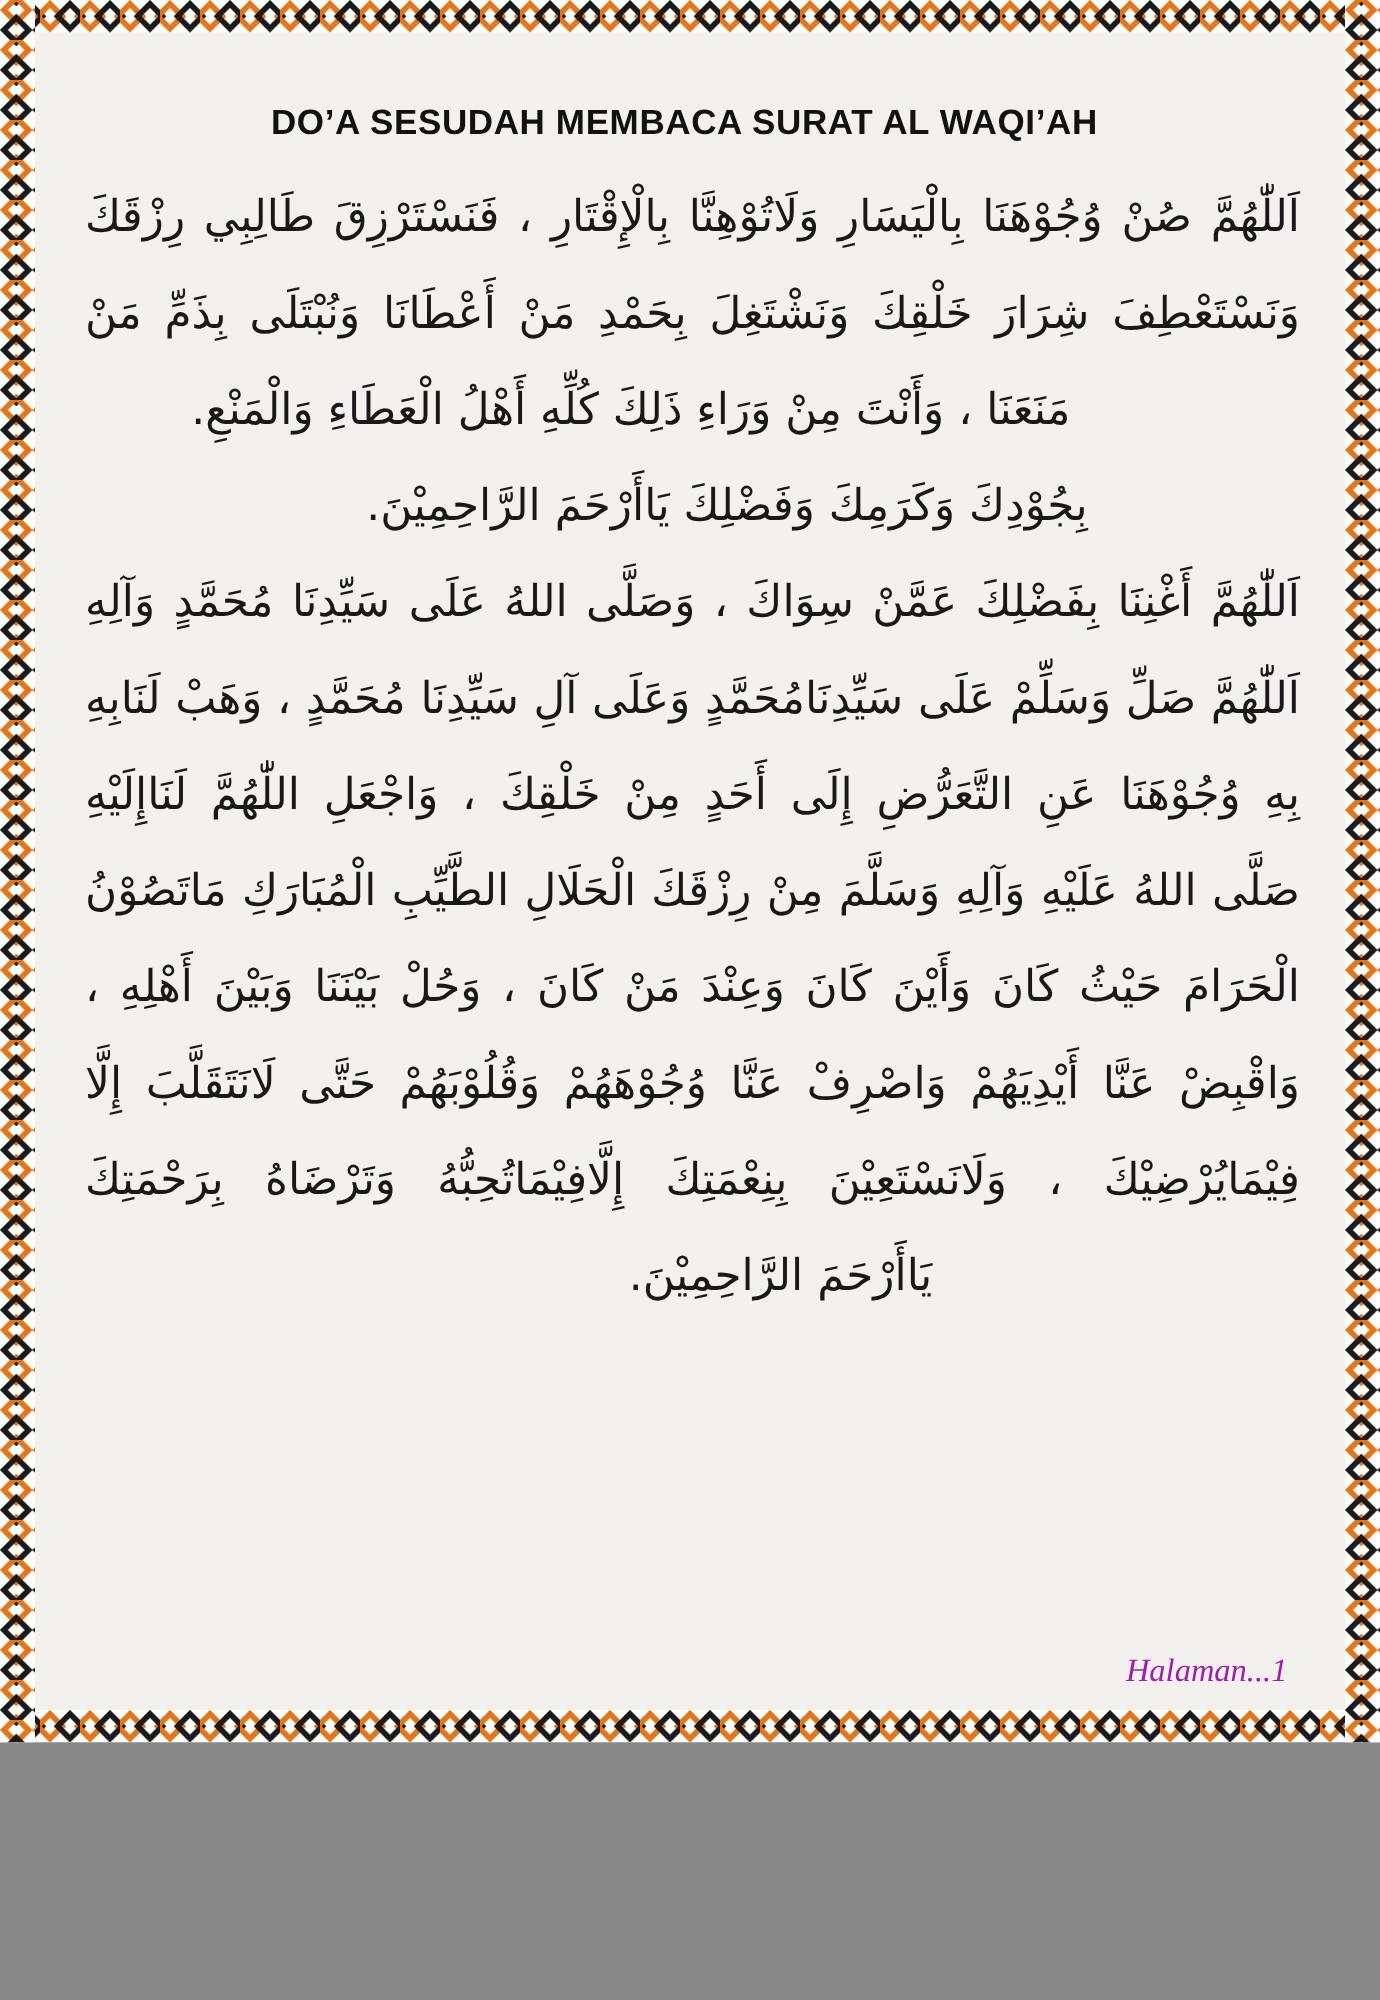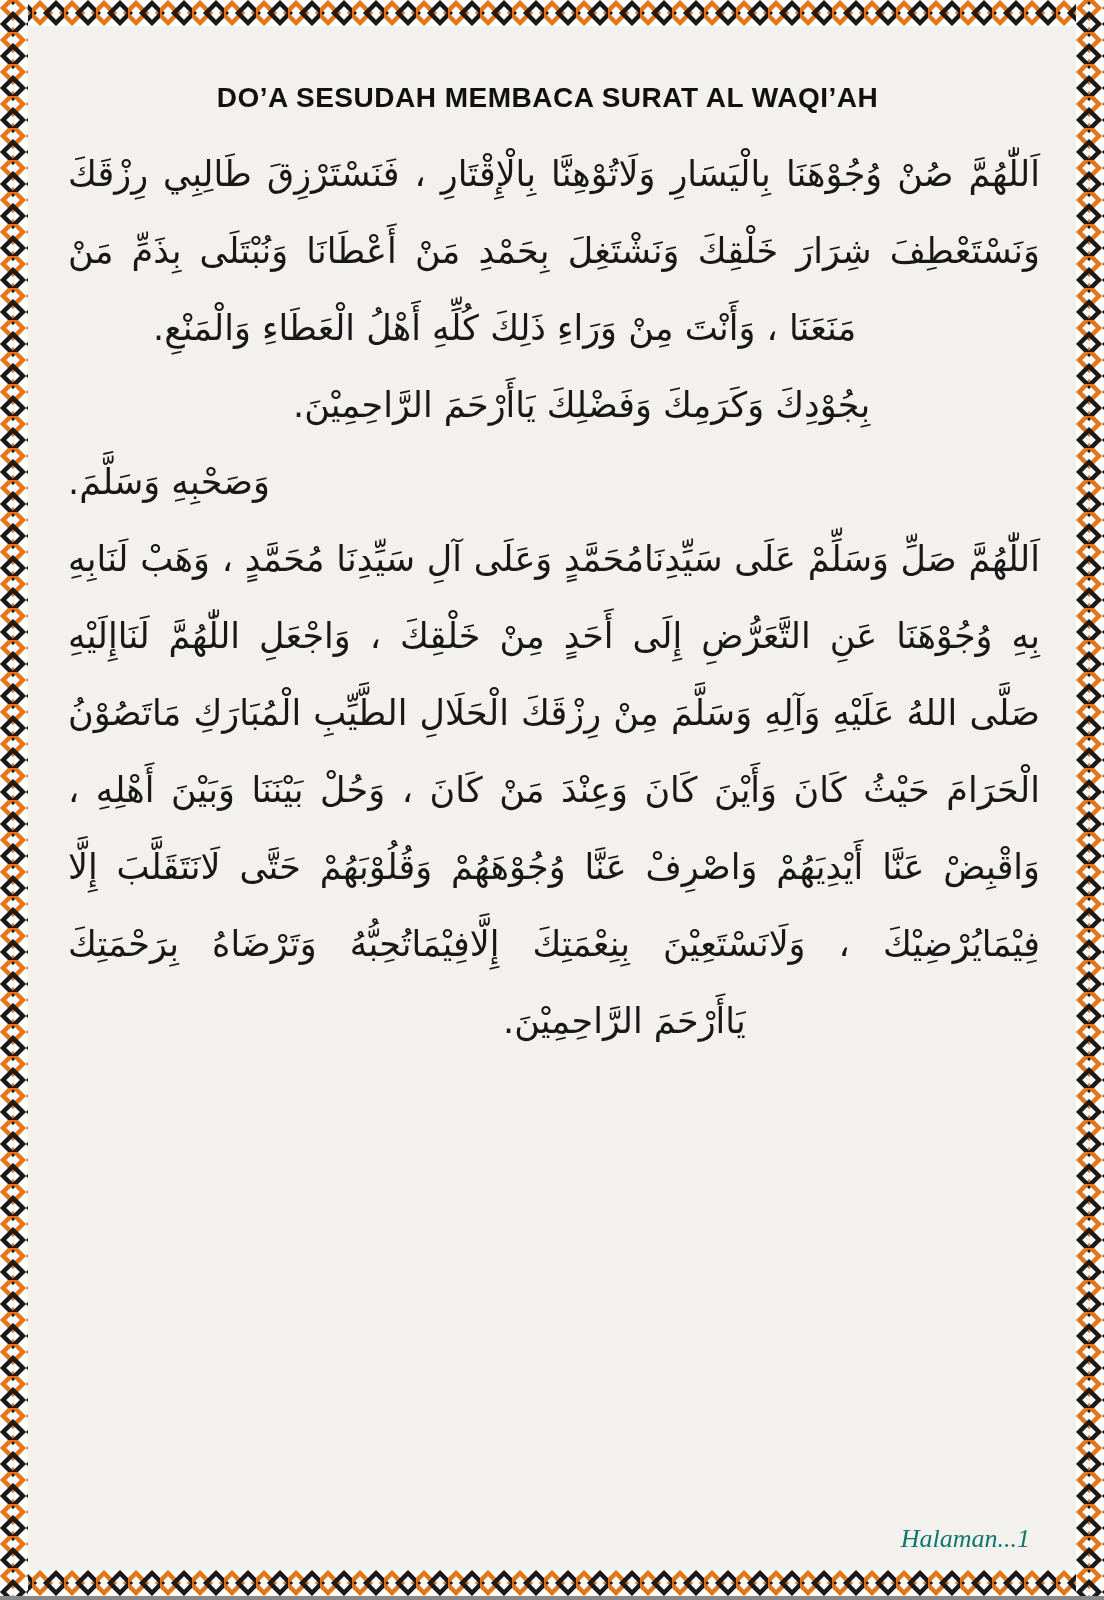--- a/index.html
+++ b/index.html
@@ -5,21 +5,21 @@
   :root{
     --border-orange:#E2761C;
     --border-black:#1A1A1A;
     --background:#F3F1EE;
     --text:#181818;
   }
   *{margin:0;padding:0;box-sizing:border-box;}
   html,body{background:#888;}
   .page{
     position:relative;
-    width:1104px;height:1596px;
+    width:1104px;height:1394px;
     margin:0 auto;
     background:var(--background);
     overflow:hidden;
     color:var(--text);
   }
   
   .border-strip{position:absolute;display:block;}
   .border-strip.top{left:0;top:0;}
   .border-strip.bottom{left:0;bottom:0;}
   .border-strip.left{left:0;top:0;}
@@ -70,21 +70,21 @@
   .para:nth-child(1) .line.last{padding-left:85px;text-align:right;}
   .para:nth-child(2) .line.last{padding-left:225px;}
   .para:nth-child(3) .line.last{padding-left:0;}
   .para:nth-child(4) .line.last{padding-left:435px;}
   .footer{
     position:absolute;
     right:74px;bottom:42px;
     font-family:"Liberation Serif",serif;
     font-style:italic;
     font-size:26px;
-    color:#0f766e;
+    color:#a21caf;
   }
 </style>
 </head>
 <body>
 
 <div class="page">
 
   <svg class="border-strip top" width="1104" height="26">
     <defs>
       <pattern id="chainH" width="32" height="26" patternUnits="userSpaceOnUse">
@@ -128,21 +128,21 @@
     <div class="prayer">
         <div class="para">
           <div class="line">اَللّٰهُمَّ صُنْ وُجُوْهَنَا بِالْيَسَارِ وَلَاتُوْهِنَّا بِالْإِقْتَارِ ، فَنَسْتَرْزِقَ طَالِبِي رِزْقَكَ</div>
           <div class="line">وَنَسْتَعْطِفَ شِرَارَ خَلْقِكَ وَنَشْتَغِلَ بِحَمْدِ مَنْ أَعْطَانَا وَنُبْتَلَى بِذَمِّ مَنْ</div>
           <div class="line last">مَنَعَنَا ، وَأَنْتَ مِنْ وَرَاءِ ذَلِكَ كُلِّهِ أَهْلُ الْعَطَاءِ وَالْمَنْعِ.</div>
         </div>
         <div class="para">
           <div class="line last">بِجُوْدِكَ وَكَرَمِكَ وَفَضْلِكَ يَاأَرْحَمَ الرَّاحِمِيْنَ.</div>
         </div>
         <div class="para">
-          <div class="line last">وَصَحْبِهِ وَسَلَّمَ.</div>
+          <div class="line">اَللّٰهُمَّ أَغْنِنَا بِفَضْلِكَ عَمَّنْ سِوَاكَ ، وَصَلَّى اللهُ عَلَى سَيِّدِنَا مُحَمَّدٍ وَآلِهِ</div>
         </div>
         <div class="para">
           <div class="line">اَللّٰهُمَّ صَلِّ وَسَلِّمْ عَلَى سَيِّدِنَامُحَمَّدٍ وَعَلَى آلِ سَيِّدِنَا مُحَمَّدٍ ، وَهَبْ لَنَابِهِ</div>
           <div class="line">بِهِ وُجُوْهَنَا عَنِ التَّعَرُّضِ إِلَى أَحَدٍ مِنْ خَلْقِكَ ، وَاجْعَلِ اللّٰهُمَّ لَنَاإِلَيْهِ</div>
           <div class="line">صَلَّى اللهُ عَلَيْهِ وَآلِهِ وَسَلَّمَ مِنْ رِزْقَكَ الْحَلَالِ الطَّيِّبِ الْمُبَارَكِ مَاتَصُوْنُ</div>
           <div class="line">الْحَرَامَ حَيْثُ كَانَ وَأَيْنَ كَانَ وَعِنْدَ مَنْ كَانَ ، وَحُلْ بَيْنَنَا وَبَيْنَ أَهْلِهِ ،</div>
           <div class="line">وَاقْبِضْ عَنَّا أَيْدِيَهُمْ وَاصْرِفْ عَنَّا وُجُوْهَهُمْ وَقُلُوْبَهُمْ حَتَّى لَانَتَقَلَّبَ إِلَّا</div>
           <div class="line">فِيْمَايُرْضِيْكَ ، وَلَانَسْتَعِيْنَ بِنِعْمَتِكَ إِلَّافِيْمَاتُحِبُّهُ وَتَرْضَاهُ بِرَحْمَتِكَ</div>
           <div class="line last">يَاأَرْحَمَ الرَّاحِمِيْنَ.</div>
         </div>

